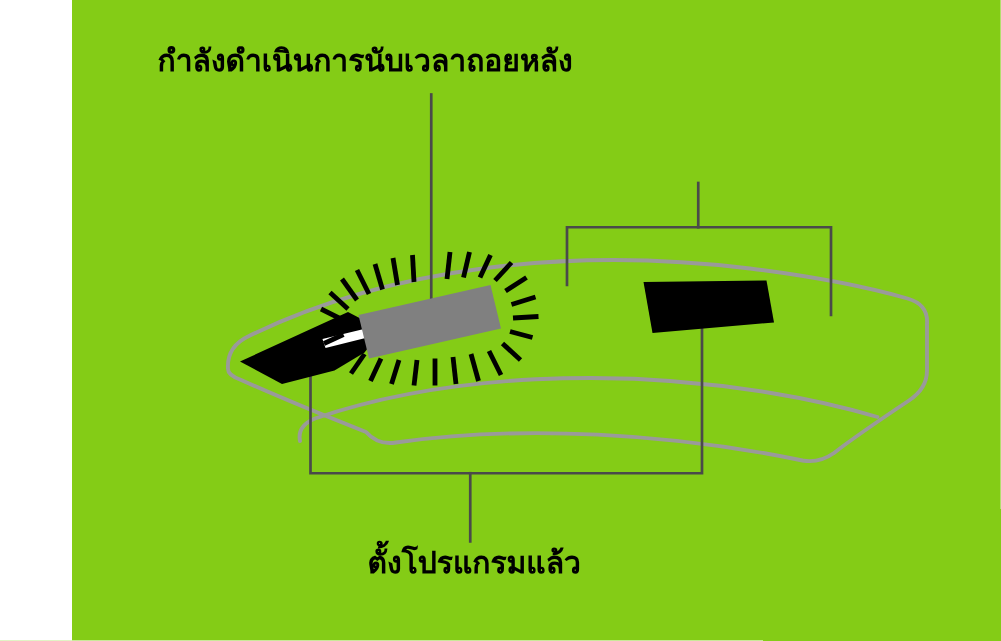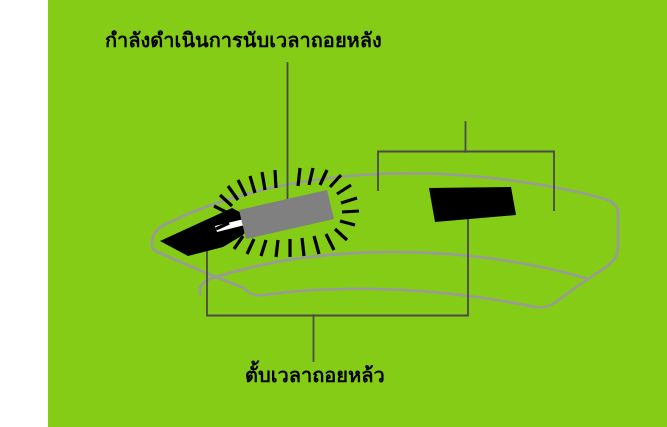--- a/index.html
+++ b/index.html
@@ -136,15 +136,15 @@
       </g>
 
       <path d="M 191 210 L 279 190 L 286 219 L 198 239 Z" fill="#808080"></path>
     </g>
 
   </svg>
 
   <div class="lbl" id="label-counting">กำลังดำเนินการนับเวลาถอยหลัง</div>
 
 
-  <div class="lbl" id="label-programmed">ตั้บเวลาถอยหล้ว</div>
+  <div class="lbl" id="label-programmed">ตั้งโปรแกรมแล้ว</div>
 
 </div>
 
 </body></html>

